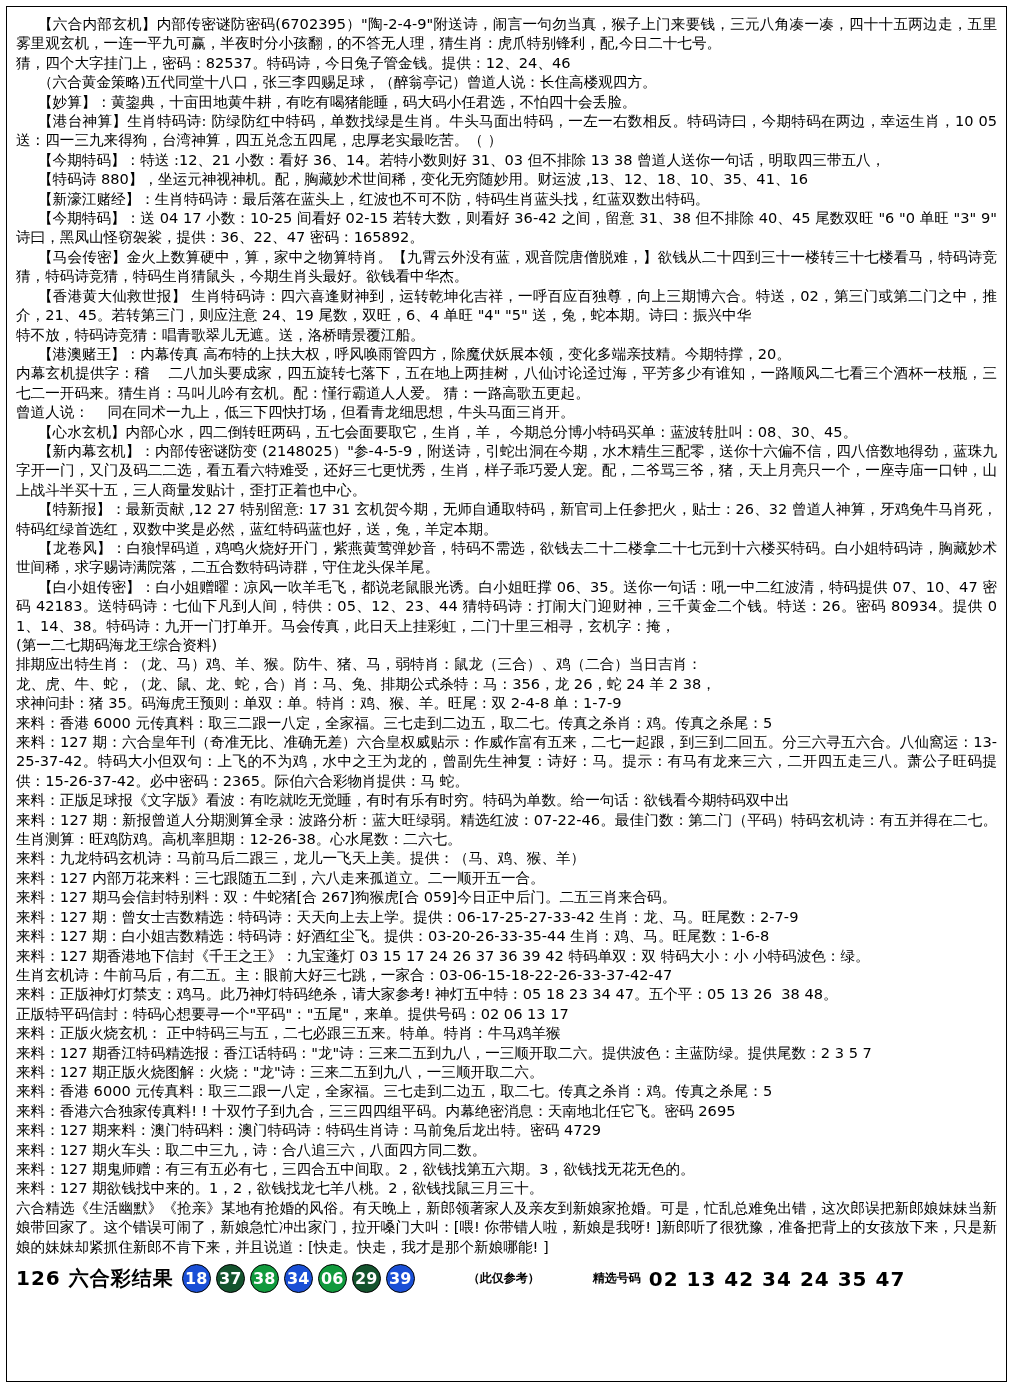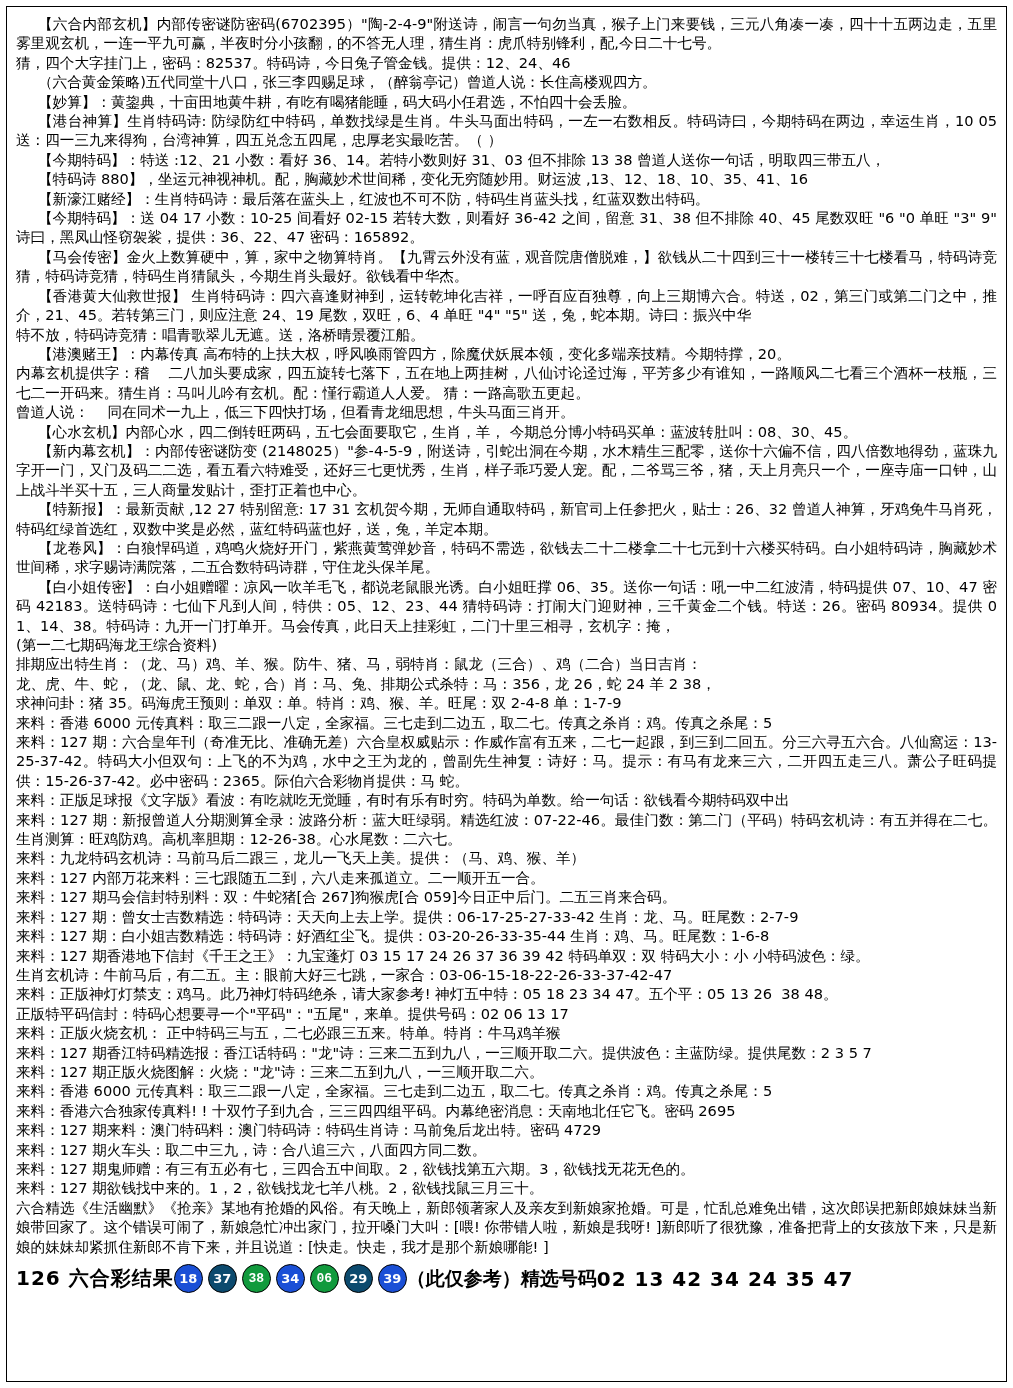--- a/index.html
+++ b/index.html
@@ -31,36 +31,37 @@
     letter-spacing:0px;
     white-space:pre-wrap;
     word-break:break-all;
     text-align:justify;
   }
   .indent{text-indent:22px;}
   .footer{
     margin-top:6px;
     display:flex;
     align-items:center;
+    gap:8px;
     font-size:18px;
     font-weight:bold;
     text-align:right;
   }
   .footer .f-title{font-size:20px;font-weight:bold;letter-spacing:1px;}
   .balls{display:flex;align-items:center;gap:5px;}
   .ball{
     width:27px;height:27px;border-radius:50%;
     display:flex;align-items:center;justify-content:center;
-    font-size:13px;font-weight:bold;color:#fff;
+    font-size:16px;font-weight:bold;color:#fff;
     border:1px solid #000;
   }
-  .ball.red{background:#0c4a6e;}
+  .ball.red{background:#14532d;}
   .ball.blue{background:#1a4fd6;}
-  .ball.green{background:#119a3d;font-family:Liberation Mono, monospace;}
-  .footer .f-note{font-size:19px;font-weight:bold;}
+  .ball.green{background:#119a3d;}
+  .footer .f-note{font-size:12px;font-weight:bold;margin-left:45px;}
   .footer .f-code{font-size:20px;font-weight:bold;letter-spacing:1px;}
   .spacer{height:2px;}
 </style>
 </head>
 <body>
 
 <div class="page">
   <div class="inner">
 
     <div class="line indent">【六合内部玄机】内部传密谜防密码(6702395）"陶-2-4-9"附送诗，闹言一句勿当真，猴子上门来要钱，三元八角凑一凑，四十十五两边走，五里雾里观玄机，一连一平九可赢，半夜时分小孩翻，的不答无人理，猜生肖：虎爪特别锋利，配,今日二十七号。</div>

